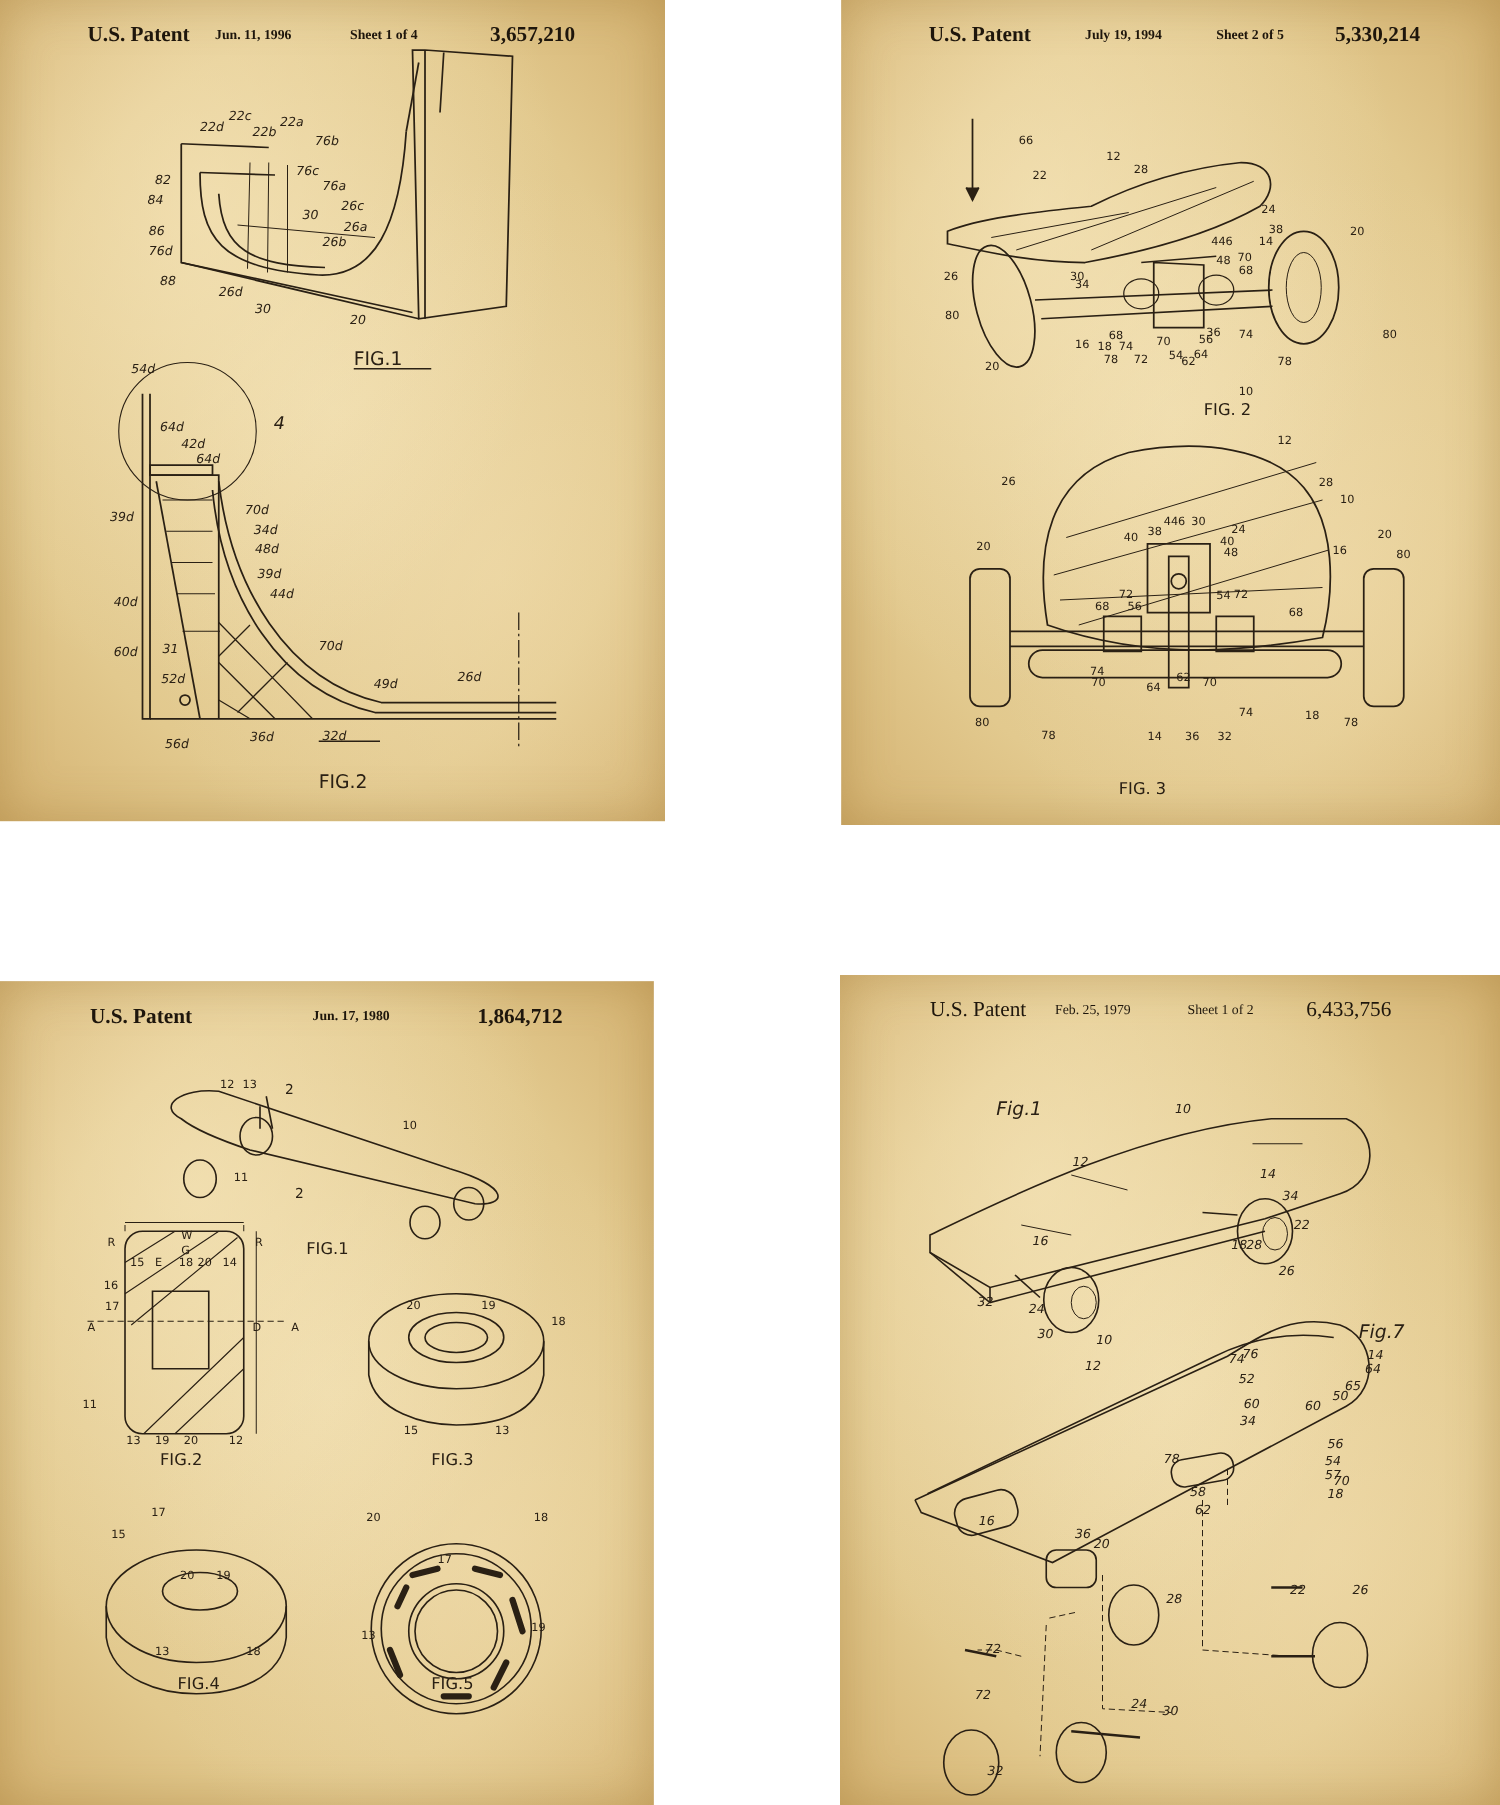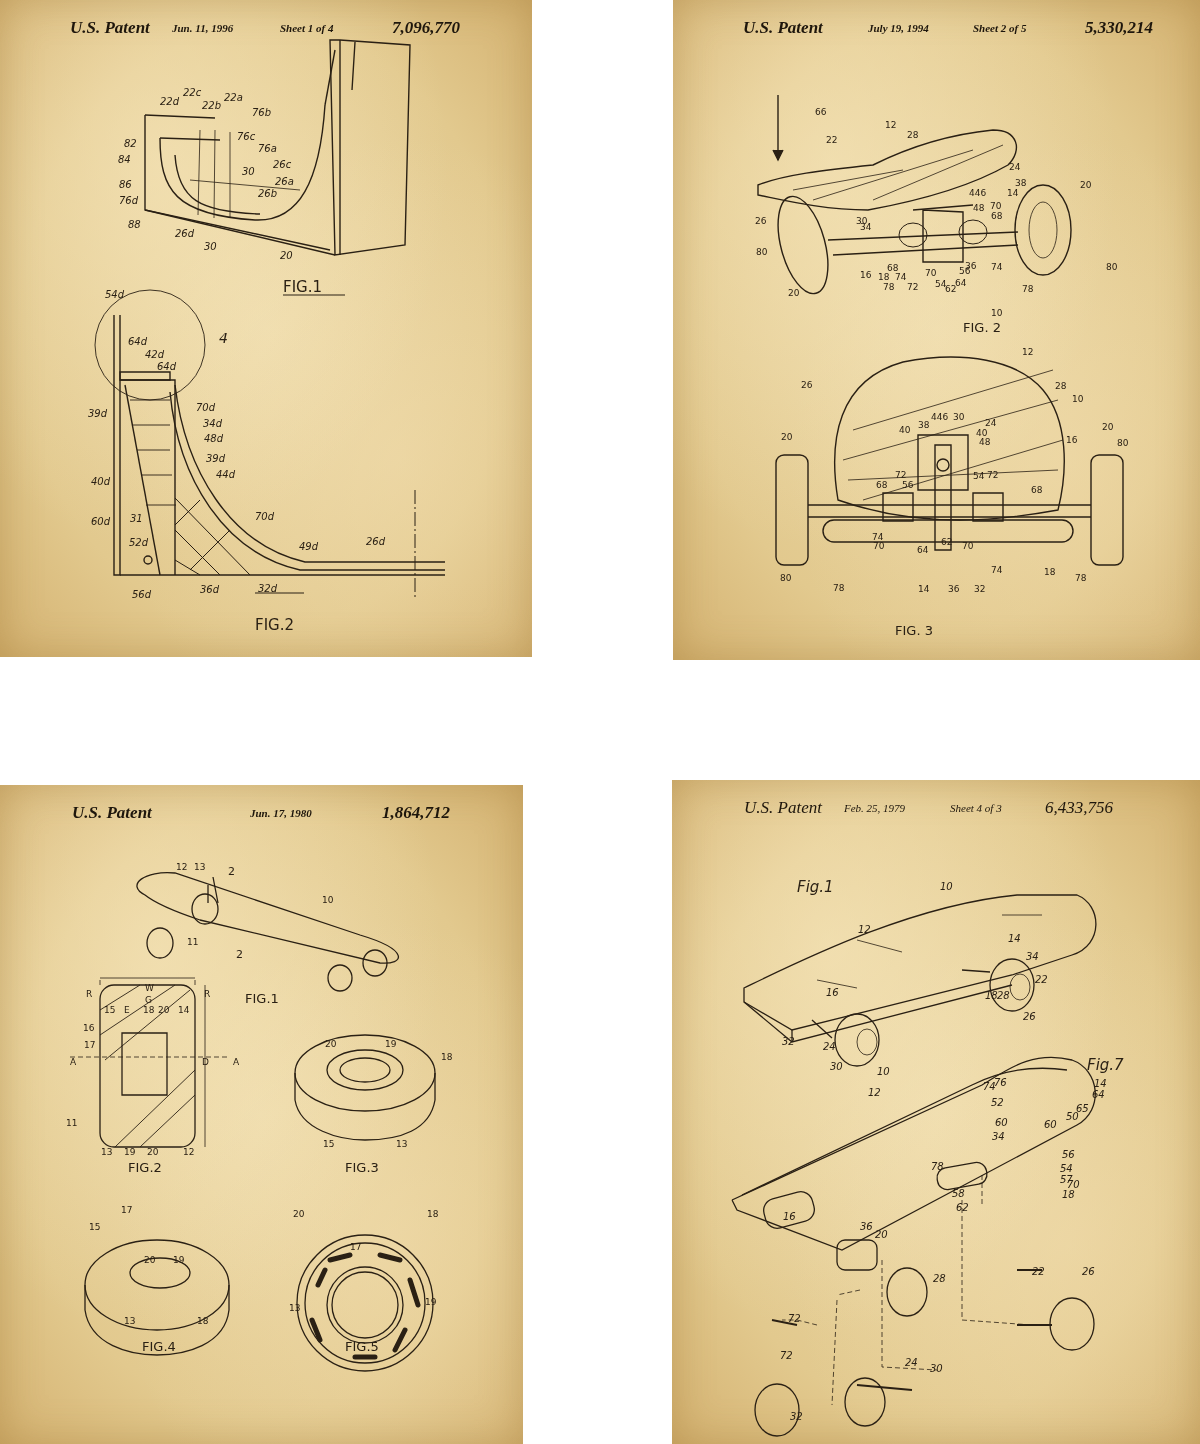--- a/index.html
+++ b/index.html
@@ -11,40 +11,40 @@
       radial-gradient(ellipse at 75% 70%, rgba(245,225,180,0.45) 0%, rgba(245,225,180,0) 50%),
       radial-gradient(ellipse at 50% 50%, #ecd9a8 0%, #e2c98e 65%, #d4b271 100%);
     box-shadow: inset 0 0 40px rgba(150,110,40,0.35);
     overflow:hidden;
   }
   .p-tl { left:0; top:0; width:532px; height:657px; }
   .p-tr { left:673px; top:0; width:527px; height:660px; }
   .p-bl { left:0; top:785px; width:523px; height:659px; }
   .p-br { left:672px; top:780px; width:528px; height:664px; }
   .hdr { position:absolute; top:18px; left:0; width:100%; height:24px; color:#1e160c; font-weight:bold; }
-  .hdr span { position:absolute; white-space:nowrap;font-style:italic; }
+  .hdr span { position:absolute; white-space:nowrap; }
   .t-us { font-size:17px; }
   .t-sm { font-size:11px; top:4px; }
   .t-num { font-size:17px; }
   svg.draw { position:absolute; left:0; top:0; }
   svg.draw * { vector-effect: non-scaling-stroke; }
   .lbl { font-family:"DejaVu Sans", sans-serif; font-size:10px; fill:#2a2014; font-style:italic; }
   .lbl-n { font-family:"DejaVu Sans", sans-serif; font-size:9px; fill:#2a2014; }
   .fig { font-family:"DejaVu Sans", sans-serif; font-size:15px; fill:#2a2014; }
   .fig-sm { font-family:"DejaVu Sans", sans-serif; font-size:13px; fill:#2a2014; }
 </style>
 </head>
 <body>
 
 <div class="panel p-tl">
   <div class="hdr">
     <span class="t-us" style="left:70px">U.S. Patent</span>
     <span class="t-sm" style="left:172px">Jun. 11, 1996</span>
     <span class="t-sm" style="left:280px">Sheet 1 of 4</span>
-    <span class="t-num" style="left:392px">7,096,770</span>
+    <span class="t-num" style="left:392px">3,657,210</span>
   </div>
   <svg class="draw" width="532" height="657">
     <g fill="none" stroke="#2a2014" stroke-width="1.4">
 
       <path d="M145 115 L145 210 L330 250 L330 250"></path>
       <path d="M145 115 L215 118"></path>
       <path d="M160 138 C160 190 175 215 255 220 C300 222 320 180 325 105"></path>
       <path d="M160 138 L220 140"></path>
       <path d="M175 155 C178 200 200 212 260 214"></path>
       <path d="M330 40 L340 40 L410 45 L405 245 L335 255 Z"></path>
@@ -117,21 +117,21 @@
     </g>
     <text class="fig" x="255" y="630">FIG.2</text>
   </svg>
 </div>
 
 <div class="panel p-tr">
   <div class="hdr">
     <span class="t-us" style="left:70px">U.S. Patent</span>
     <span class="t-sm" style="left:195px">July 19, 1994</span>
     <span class="t-sm" style="left:300px">Sheet 2 of 5</span>
-    <span class="t-num" style="left:412px">5,330,214</span>
+    <span class="t-num" style="left:395px">5,330,214</span>
   </div>
   <svg class="draw" width="527" height="660">
     <g fill="none" stroke="#2a2014" stroke-width="1.4">
 
       <path d="M105 95 L105 160"></path>
         <path d="M100 150 L105 160 L110 150" fill="#2a2014"></path>
       <path d="M85 185 C110 175 150 170 200 165 C230 150 270 135 320 130 C345 130 350 150 335 165 C300 185 250 200 195 210 C150 210 110 200 85 195 Z"></path>
       <path d="M120 190 L230 170 M140 200 L300 150 M200 200 L330 145" stroke-width="0.8"></path>
       <ellipse cx="130" cy="245" rx="22" ry="50" transform="rotate(-15 130 245)"></ellipse>
       <ellipse cx="370" cy="230" rx="28" ry="45"></ellipse>
@@ -324,21 +324,21 @@
       <text class="lbl-n" x="425" y="520">19</text>
     </g>
     <text class="fig-sm" x="345" y="566">FIG.5</text>
   </svg>
 </div>
 
 <div class="panel p-br">
   <div class="hdr">
     <span class="t-us" style="left:72px; font-weight:normal">U.S. Patent</span>
     <span class="t-sm" style="left:172px; font-weight:normal">Feb. 25, 1979</span>
-    <span class="t-sm" style="left:278px; font-weight:normal">Sheet 4 of 3</span>
+    <span class="t-sm" style="left:278px; font-weight:normal">Sheet 1 of 2</span>
     <span class="t-num" style="left:373px; font-weight:normal">6,433,756</span>
   </div>
   <svg class="draw" width="528" height="664">
     <g fill="none" stroke="#2a2014" stroke-width="1.3">
 
       <path d="M72 208 L72 222 L120 250 L340 195 L400 175 C432 165 430 125 405 115 L345 115 C240 125 130 180 72 208 Z"></path>
       <path d="M72 222 L120 262 L340 205"></path>
       <path d="M120 250 L120 262"></path>
       <path d="M330 135 L370 135 M185 160 L230 172 M145 200 L185 208" stroke-width="0.8"></path>
       <ellipse cx="185" cy="260" rx="22" ry="26"></ellipse>

